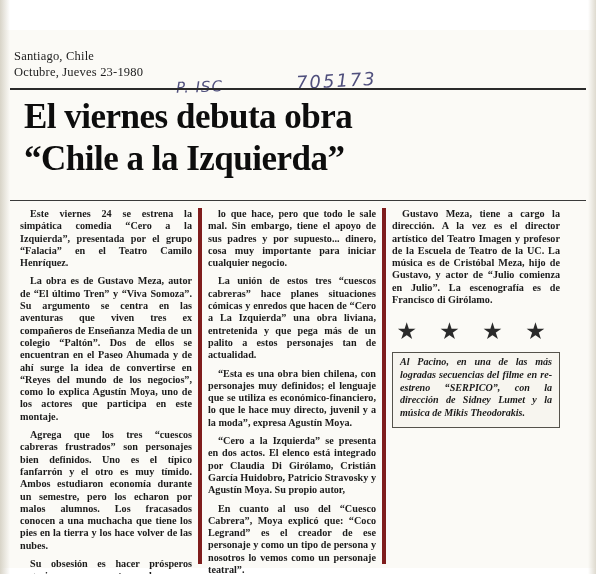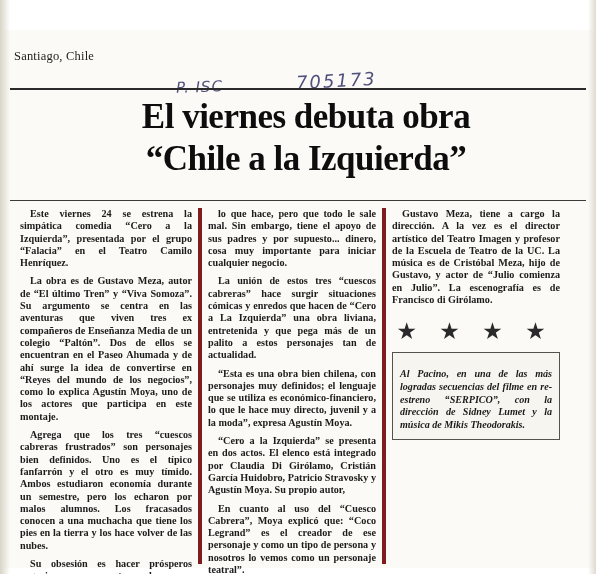--- a/index.html
+++ b/index.html
@@ -86,21 +86,21 @@
     height: 2px;
     background: #2a2a2a;
   }
 
   
   .headline {
     position: absolute;
     top: 96px;
     left: 24px;
     right: 8px;
-    text-align: center;
+    text-align: left;
   }
   .headline .line {
     font-family: "Liberation Serif", serif;
     font-weight: bold;
     font-size: 35px;
     line-height: 42px;
     letter-spacing: -0.5px;
     color: #0d0d0d;
   }
   .headline .line2 { font-size: 35px; }
@@ -150,21 +150,21 @@
     margin: 14px 0 10px 0;
     text-align: center;
     font-size: 20px;
     letter-spacing: 10px;
     color: #2a2a2a;
     line-height: 22px;
   }
   .caption-box {
     margin-top: 6px;
     border: 1px solid #55524b;
-    padding: 15px 7px 8px 7px;
+    padding: 3px 7px 8px 7px;
     background: #f7f5ef;
   }
   .caption-box p {
     margin: 0;
     font-size: 10.1px;
     line-height: 12.6px;
     font-style: italic;
     text-align: justify;
     text-indent: 0;
   }
@@ -198,20 +198,21 @@
 <body>
 
 <div class="page">
 
   <div class="top-band"></div>
   <div class="bottom-band"></div>
 
   <div class="header">
     <div class="dateline">
       <div>Santiago, Chile</div>
+      <div>Octubre, Jueves 23-1980</div>
     </div>
     <div class="handwriting hw-code">P. ISC</div>
     <div class="handwriting hw-number">705173</div>
   </div>
 
   <div class="rule-top"></div>
 
   <div class="headline">
     <div class="line line1">El viernes debuta obra</div>
     <div class="line line2">“Chile a la Izquierda”</div>
@@ -223,21 +224,21 @@
 
     <div class="col">
       <p>Este viernes 24 se estrena la simpática comedia “Cero a la Izquierda”, presentada por el grupo “Falacia” en el Teatro Camilo Henríquez.</p>
       <p>La obra es de Gustavo Meza, autor de “El último Tren” y “Viva Somoza”. Su argumento se centra en las aventuras que viven tres ex compañeros de Enseñanza Media de un colegio “Paltón”. Dos de ellos se encuentran en el Paseo Ahumada y de ahí surge la idea de convertirse en “Reyes del mundo de los negocios”, como lo explica Agustín Moya, uno de los actores que participa en este montaje.</p>
       <p>Agrega que los tres “cuescos cabreras frustrados” son personajes bien definidos. Uno es el típico fanfarrón y el otro es muy tímido. Ambos estudiaron economía durante un semestre, pero los echaron por malos alumnos. Los fracasados conocen a una muchacha que tiene los pies en la tierra y los hace volver de las nubes.</p>
       <p>Su obsesión es hacer prósperos negocios y en estos planes se encuentran con un tercer personaje, un hijito de su papá, que se siente muy seguro de</p>
     </div>
 
     <div class="col">
       <p>lo que hace, pero que todo le sale mal. Sin embargo, tiene el apoyo de sus padres y por supuesto... dinero, cosa muy importante para iniciar cualquier negocio.</p>
-      <p>La unión de estos tres “cuescos cabreras” hace surgir situaciones cómicas y enredos que hacen de “Cero a La Izquierda” una obra liviana, entretenida y que pega más de un palito a estos personajes tan de actualidad.</p>
+      <p>La unión de estos tres “cuescos cabreras” hace planes situaciones cómicas y enredos que hacen de “Cero a La Izquierda” una obra liviana, entretenida y que pega más de un palito a estos personajes tan de actualidad.</p>
       <p>“Esta es una obra bien chilena, con personajes muy definidos; el lenguaje que se utiliza es económico-financiero, lo que le hace muy directo, juvenil y a la moda”, expresa Agustín Moya.</p>
       <p>“Cero a la Izquierda” se presenta en dos actos. El elenco está integrado por Claudia Di Girólamo, Cristián García Huidobro, Patricio Stravosky y Agustín Moya. Su propio autor,</p>
       <p>En cuanto al uso del “Cuesco Cabrera”, Moya explicó que: “Coco Legrand” es el creador de ese personaje y como un tipo de persona y nosotros lo vemos como un personaje teatral”.</p>
     </div>
 
     <div class="col">
       <p>Gustavo Meza, tiene a cargo la dirección. A la vez es el director artístico del Teatro Imagen y profesor de la Escuela de Teatro de la UC. La música es de Cristóbal Meza, hijo de Gustavo, y actor de “Julio comienza en Julio”. La escenografía es de Francisco di Girólamo.</p>
       <div class="stars">★ ★ ★ ★</div>
       <div class="caption-box">
         <p>Al Pacino, en una de las más logradas secuencias del filme en re-estreno “SERPICO”, con la dirección de Sidney Lumet y la música de Mikis Theodorakis.</p>

